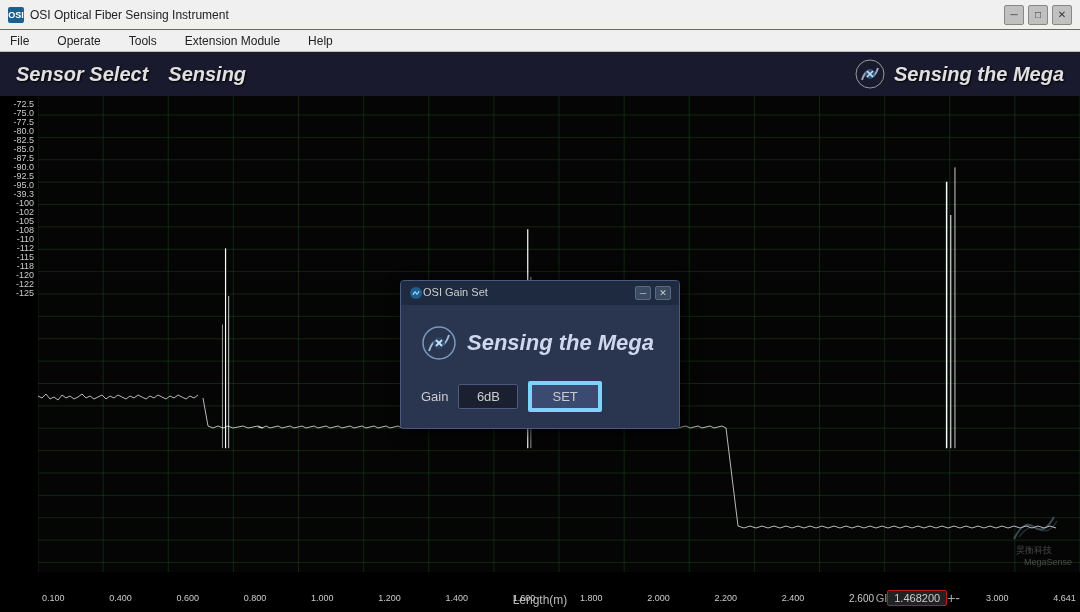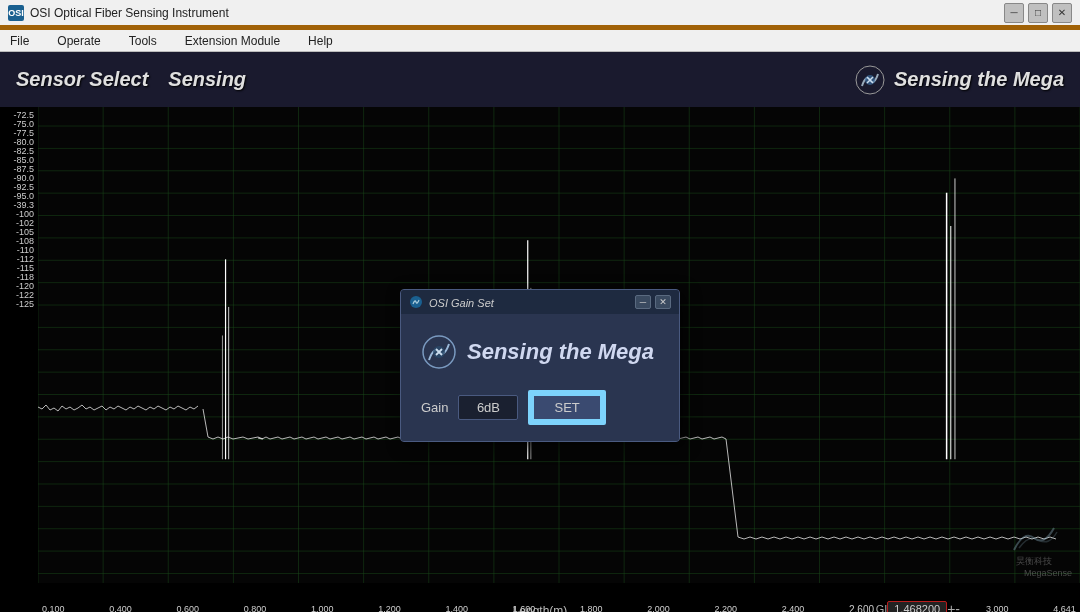--- a/index.html
+++ b/index.html
@@ -11,21 +11,21 @@
       background: #d0d0d0;
     }
 
     
     #title-bar {
       background: #f0f0f0;
       height: 30px;
       display: flex;
       align-items: center;
       padding: 0 8px;
-      border-bottom: 5px solid #a16207;
+      border-bottom: 1px solid #a16207;
       justify-content: space-between;
     }
     #title-bar-left {
       display: flex;
       align-items: center;
       gap: 6px;
     }
     #title-bar-icon {
       width: 16px;
       height: 16px;
@@ -65,21 +65,21 @@
     .menu-item {
       font-size: 12px;
       color: #222;
       cursor: pointer;
       padding: 2px 6px;
     }
 
     
     #app-header {
       background: #1a1a2e;
-      height: 55px;
+      height: 44px;
       display: flex;
       align-items: center;
       padding: 0 16px;
       justify-content: space-between;
     }
     #header-nav {
       display: flex;
       gap: 20px;
       align-items: center;
     }
@@ -158,23 +158,21 @@
     #dialog-titlebar {
       background: #1e2a40;
       height: 24px;
       display: flex;
       align-items: center;
       padding: 0 8px;
       justify-content: space-between;
     }
     #dialog-title-left {
       display: flex;
-      align-items: flex-end;
-      gap: 6px;
-      font-style: italic;
+      align-items: flex-start;
     }
     #dialog-title-text {
       font-size: 11px;
       color: #ccc;
     }
     #dialog-title-controls {
       display: flex;
       gap: 4px;
     }
     .dialog-win-btn {
@@ -223,21 +221,21 @@
       border: 1px solid #4a5a80;
       color: #ccc;
       padding: 4px 12px;
       font-size: 13px;
       border-radius: 2px;
       width: 60px;
       text-align: center;
     }
     #set-btn {
       background: #3a4a70;
-      border: 6px solid #7dd3fc;
+      border: 4px solid #7dd3fc;
       color: #ccc;
       padding: 4px 20px;
       font-size: 13px;
       border-radius: 2px;
       cursor: pointer;
     }
 
     
     #chart-svg {
       position: absolute;

